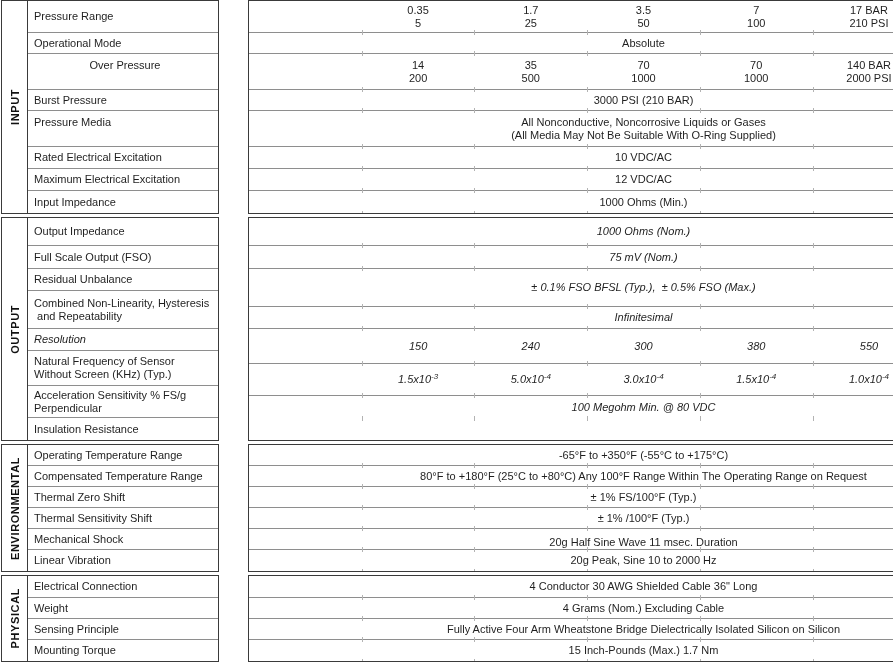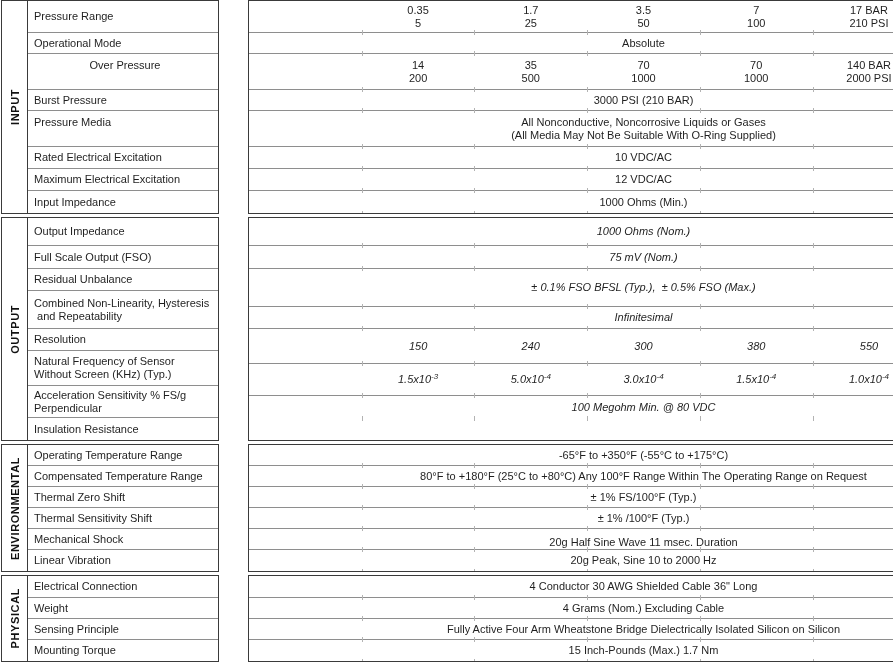--- a/index.html
+++ b/index.html
@@ -211,21 +211,21 @@
         <div class="row" style="height: 23px;">
           <div class="lbl-line">Full Scale Output (FSO)</div>
         </div>
         <div class="row" style="height: 22px;">
           <div class="lbl-line">Residual Unbalance</div>
         </div>
         <div class="row" style="height: 38px;">
           <div class="lbl-line">Combined Non-Linearity, Hysteresis</div>
           <div class="lbl-line">&nbsp;and Repeatability</div>
         </div>
-        <div class="row" style="height: 22px;">
+        <div class="row" style="height: 22px; font-style: italic;">
           <div class="lbl-line">Resolution</div>
         </div>
         <div class="row" style="height: 35px;">
           <div class="lbl-line">Natural Frequency of Sensor</div>
           <div class="lbl-line">Without Screen (KHz) (Typ.)</div>
         </div>
         <div class="row" style="height: 32px;">
           <div class="lbl-line">Acceleration Sensitivity % FS/g</div>
           <div class="lbl-line">Perpendicular</div>
         </div>

